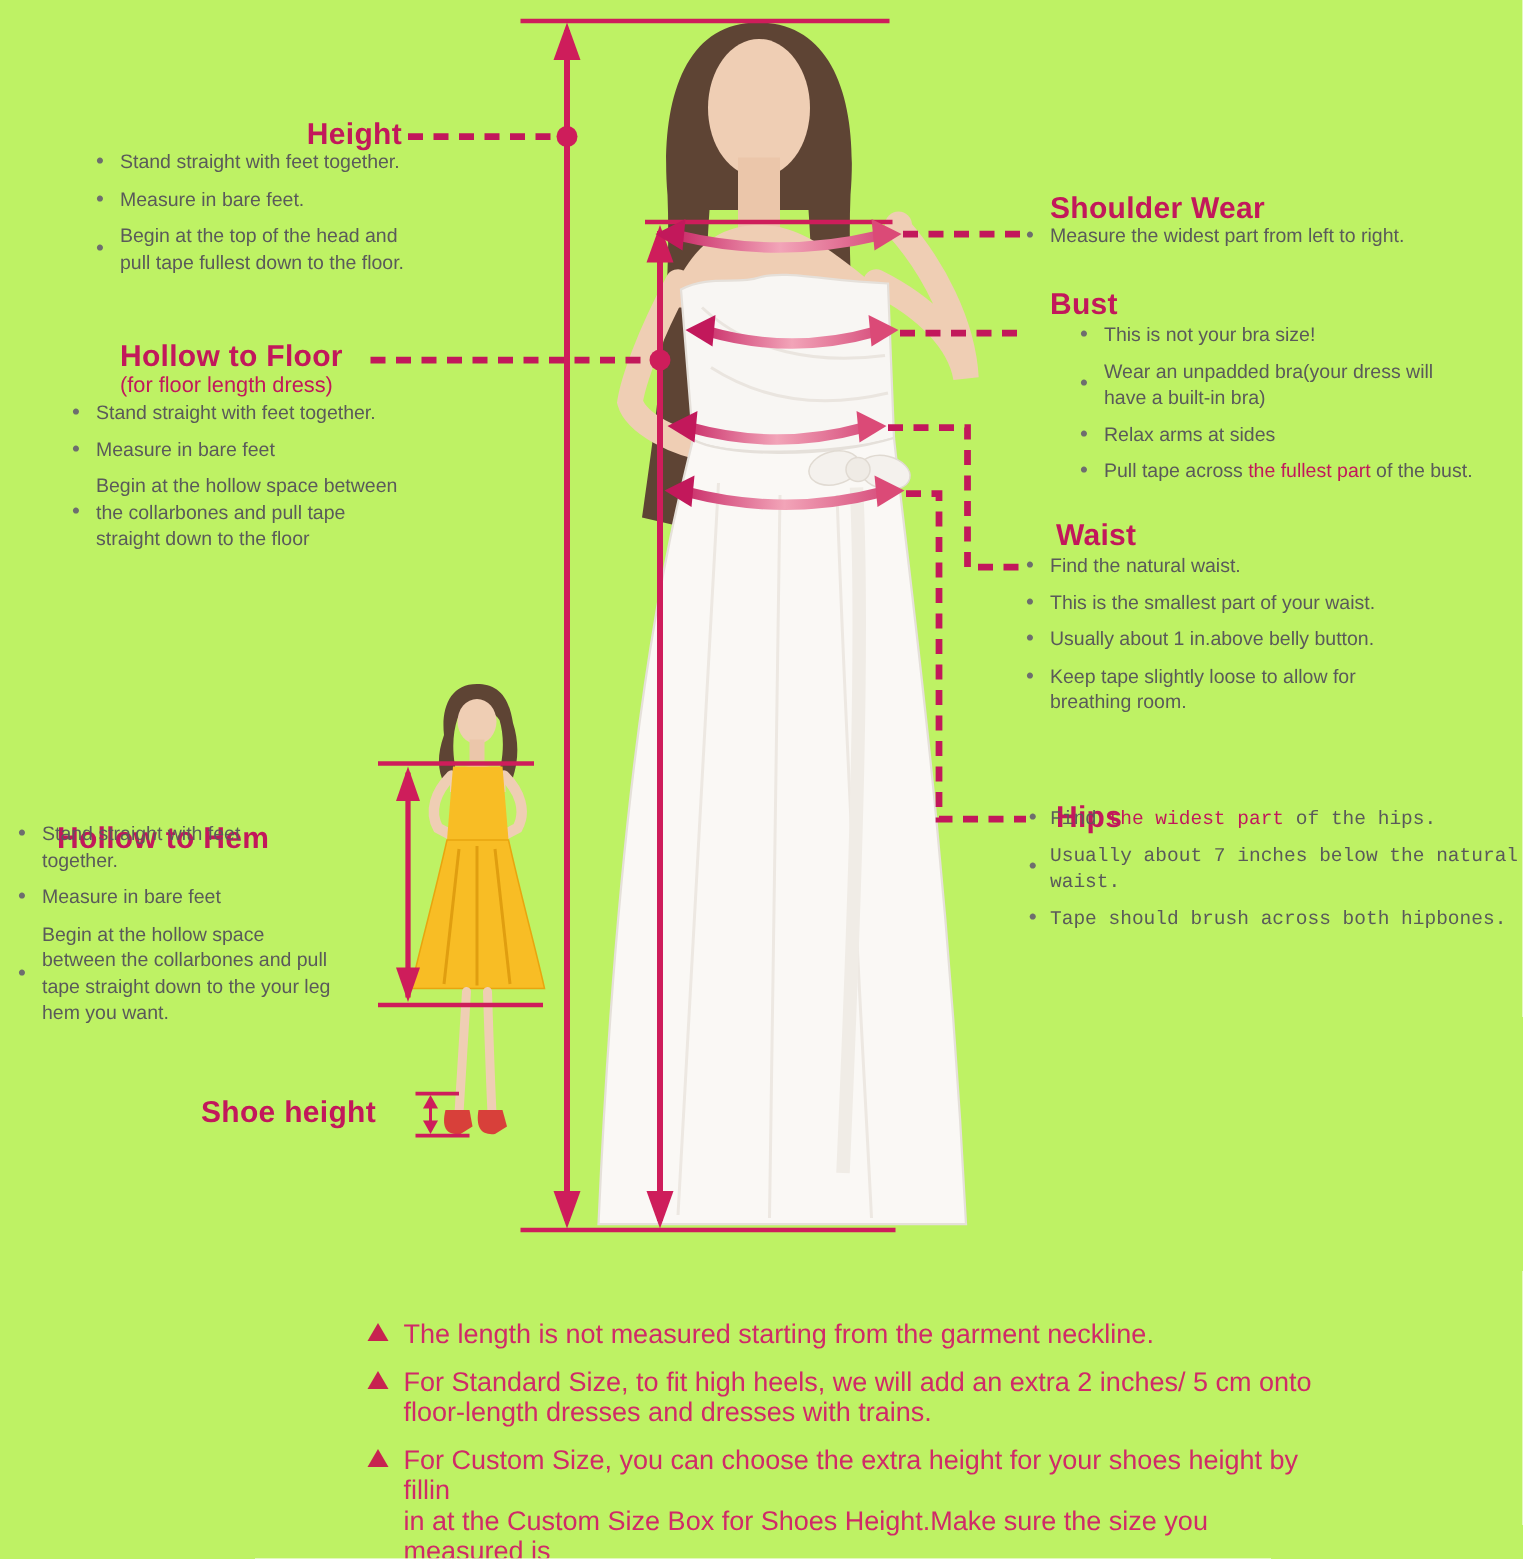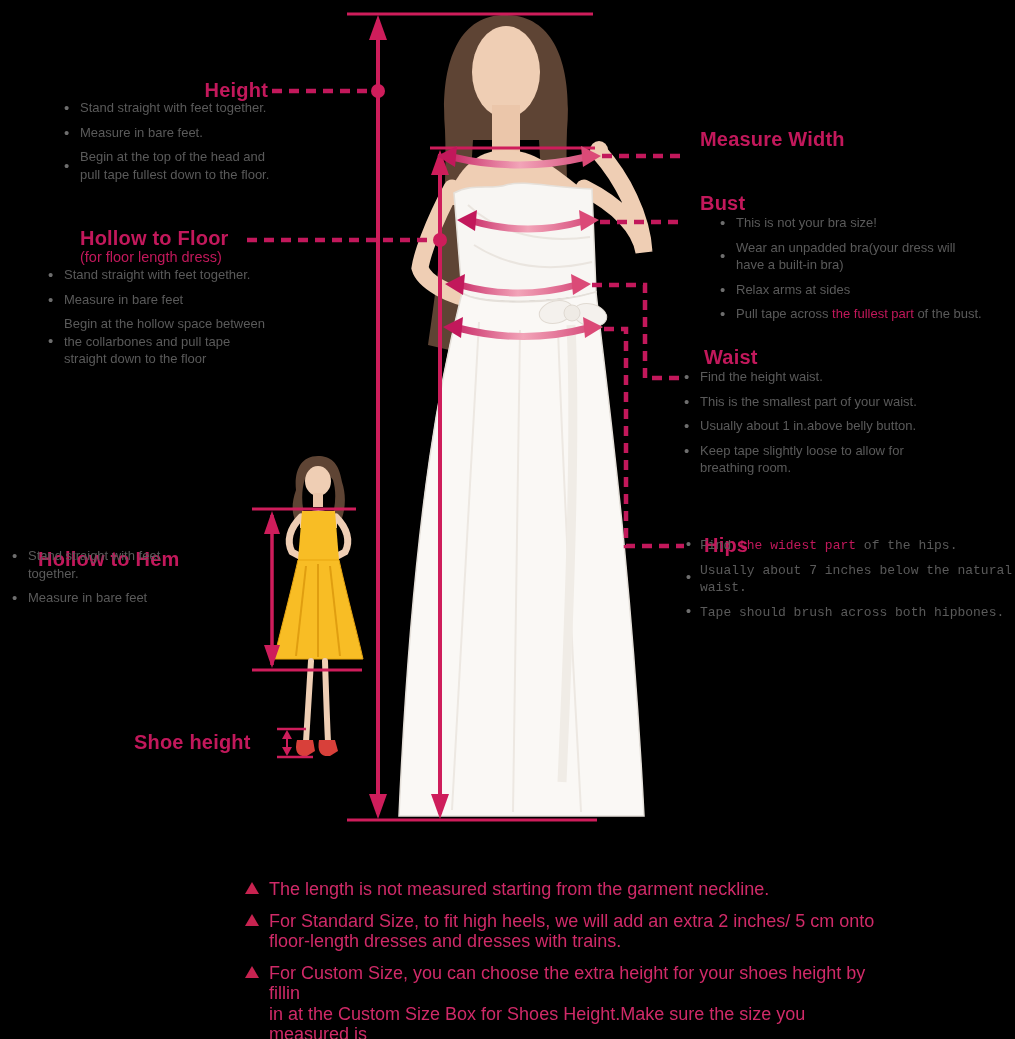--- a/index.html
+++ b/index.html
@@ -1,17 +1,17 @@
 <!DOCTYPE html>
 <html><head>
 <meta charset="utf-8">
 <style>
   html,body{margin:0;padding:0;background:#ffffff;}
   .canvas{
-    position:relative;width:1015px;height:1039px;background:#000000;overflow:hidden;
+    position:relative;width:1015px;height:1039px;background:#bef264;overflow:hidden;
     font-family:"Liberation Sans","DejaVu Sans",sans-serif;
   }
   .art{position:absolute;left:0;top:0;width:1015px;height:1039px;}
   .sec{position:absolute;}
   .t{
     margin:0;font-size:20px;font-weight:bold;color:#C2185B;letter-spacing:.2px;
     line-height:20px;white-space:nowrap;
   }
   .sub{margin:1px 0 0 0;font-size:14.5px;color:#C2185B;line-height:17px;white-space:nowrap;}
   ul.bullets{list-style:none;margin:0;padding:0;}
@@ -193,38 +193,45 @@
     <li class="c"><span class="bl">Begin at the hollow space between
 the collarbones and pull tape
 straight down to the floor</span></li>
   </ul>
 
   <h2 class="sec t" id="sec-hth-title">Hollow to Hem</h2>
   <ul class="sec bullets" id="sec-hth-list">
     <li><span class="bl">Stand straight with feet
 together.</span></li>
     <li><span class="bl">Measure in bare feet</span></li>
+    <li class="c"><span class="bl">Begin at the hollow space
+between the collarbones and pull
+tape straight down to the your leg
+hem  you want.</span></li>
   </ul>
 
   <h2 class="sec t" id="sec-shoe-title">Shoe height</h2>
 
-  <h2 class="sec t" id="sec-shoulder-title">Measure Width</h2>
+  <h2 class="sec t" id="sec-shoulder-title">Shoulder Wear</h2>
+  <ul class="sec bullets" id="sec-shoulder-list">
+    <li><span class="bl">Measure the widest part from left to right.</span></li>
+  </ul>
 
   <h2 class="sec t" id="sec-bust-title">Bust</h2>
   <ul class="sec bullets" id="sec-bust-list">
     <li><span class="bl">This is not your bra size!</span></li>
     <li class="c"><span class="bl">Wear an unpadded bra(your dress will
 have a built-in bra)</span></li>
     <li><span class="bl">Relax arms at sides</span></li>
     <li><span class="bl">Pull tape across </span><span class="bl hl">the fullest part</span><span class="bl"> of the bust.</span></li>
   </ul>
 
   <h2 class="sec t" id="sec-waist-title">Waist</h2>
   <ul class="sec bullets" id="sec-waist-list">
-    <li><span class="bl">Find the height waist.</span></li>
+    <li><span class="bl">Find the natural waist.</span></li>
     <li><span class="bl">This is the smallest part of your waist.</span></li>
     <li><span class="bl">Usually about 1 in.above belly button.</span></li>
     <li><span class="bl">Keep tape slightly loose to allow for
 breathing room.</span></li>
   </ul>
 
   <h2 class="sec t" id="sec-hips-title">Hips</h2>
   <ul class="sec bullets" id="sec-hips-list">
     <li><span class="bl">Find </span><span class="bl hl">the widest part</span><span class="bl"> of the hips.</span></li>
     <li class="c"><span class="bl">Usually about 7 inches below the natural

